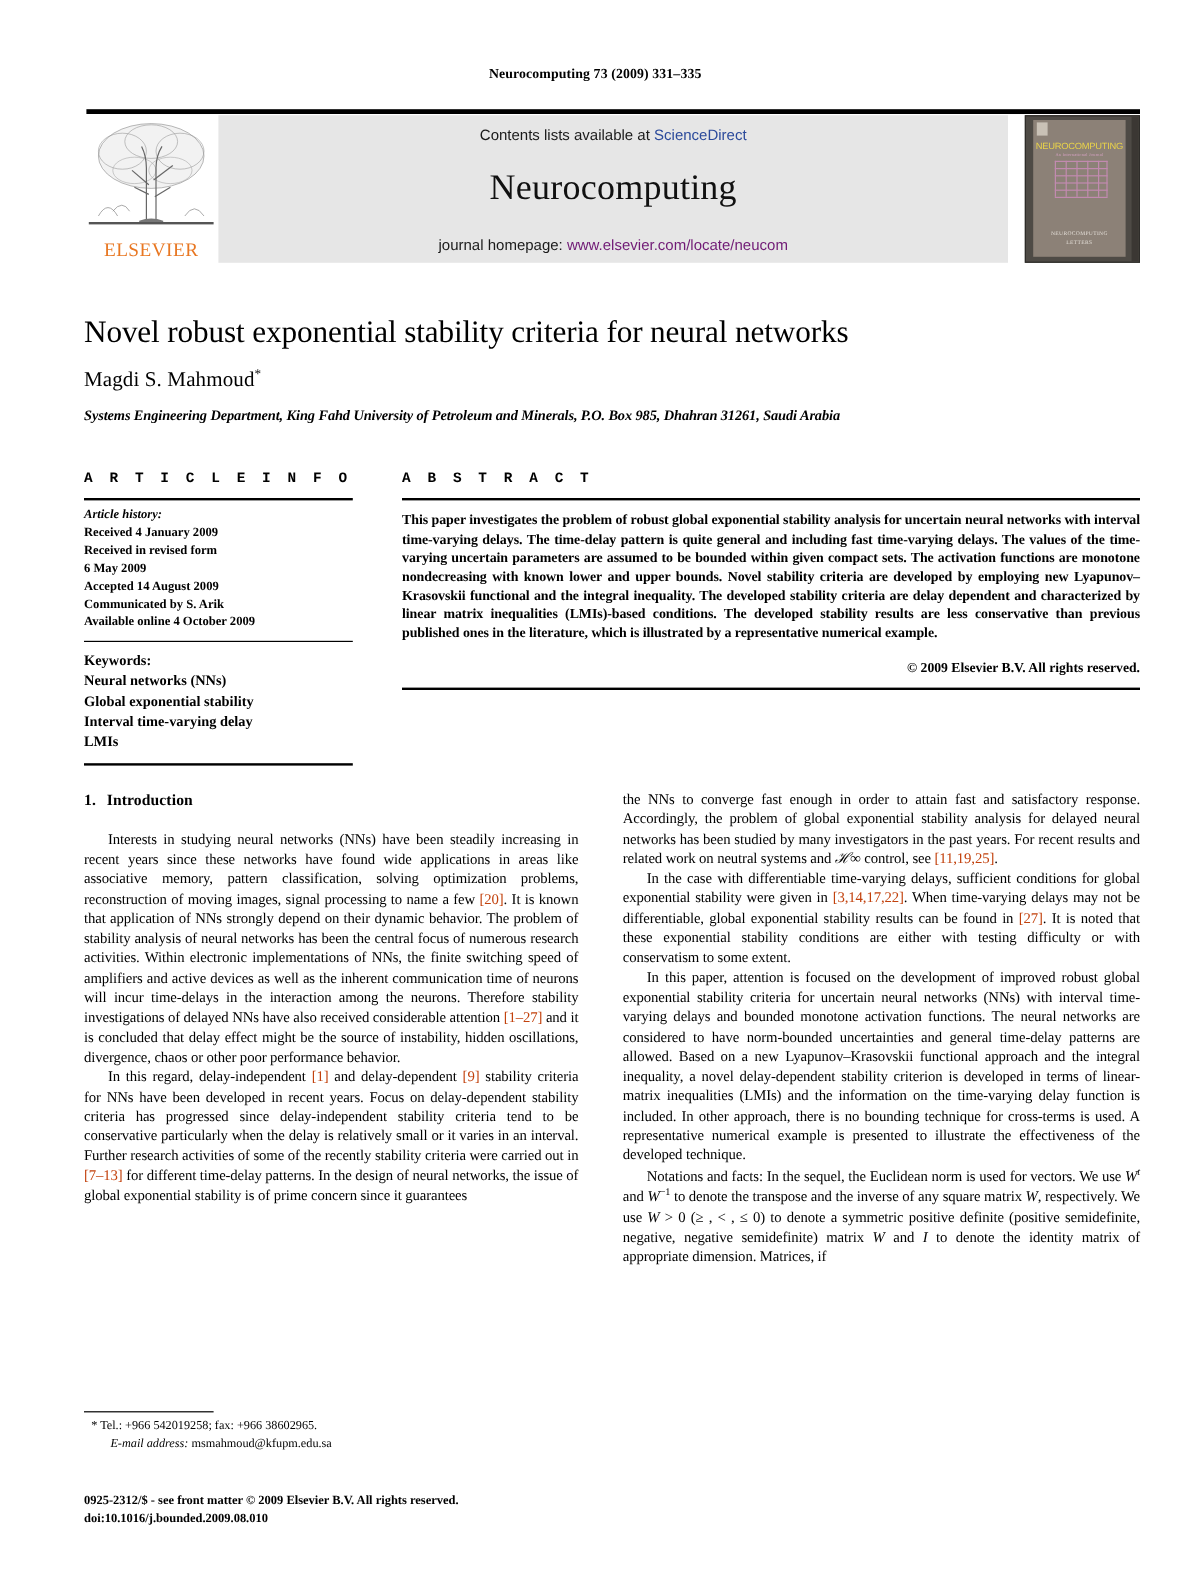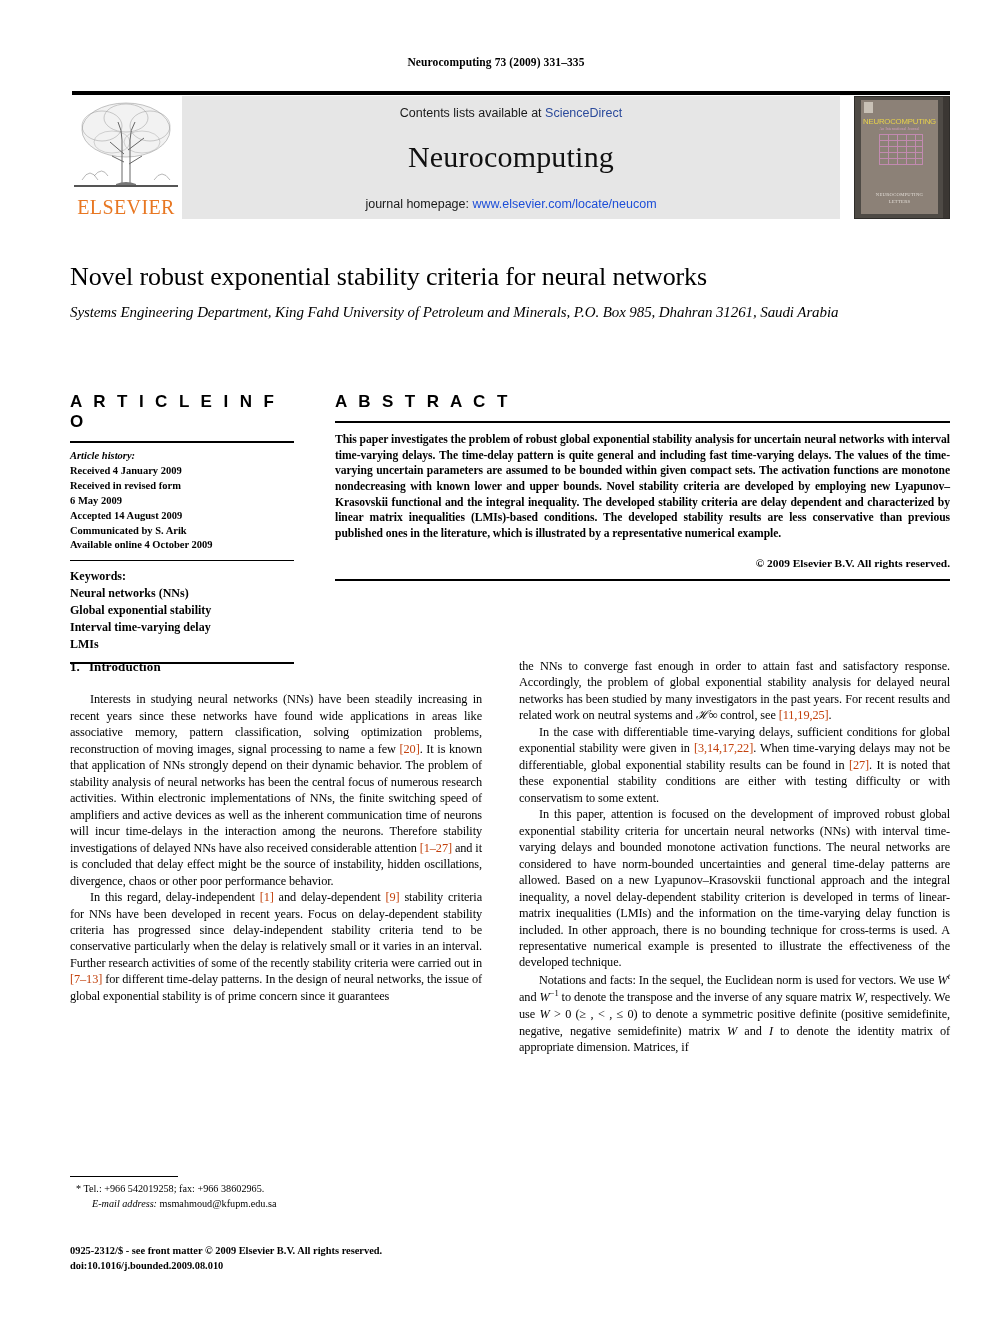--- a/index.html
+++ b/index.html
@@ -55,21 +55,21 @@
     background: #ffffff;
   }
   .tree-svg { display: block; }
   .elsevier-word {
     position: absolute;
     left: 0; bottom: 2px;
     width: 108px;
     text-align: center;
     color: #e87722;
     font-family: "Liberation Serif", serif;
-    font-size: 20px;
+    font-size: 16px;
     letter-spacing: 0.4px;
     line-height: 1;
   }
   .masthead-center {
     position: absolute;
     left: 110px; top: 5px;
     width: 658px;
     height: 123px;
     background: #e6e6e6;
   }
@@ -95,21 +95,21 @@
   }
   .homepage-line {
     position: absolute;
     left: 0; bottom: 8px;
     width: 658px;
     text-align: center;
     font-family: "Liberation Sans", sans-serif;
     font-size: 12.5px;
     color: #1a1a1a;
   }
-  .homepage-line .hp-url { color: #1d4ed8; }
+  .homepage-line .hp-url { color: #701a75; }
 
   .cover-thumb {
     position: absolute;
     left: 782px; top: 5px;
     width: 96px;
     height: 123px;
     background: #4e4a45;
     border: 1px solid #2e2c29;
     box-sizing: border-box;
     overflow: hidden;
@@ -193,34 +193,34 @@
   .authors {
     font-family: "Liberation Serif", serif;
     font-size: 17.5px;
     margin: 14px 0 0 0;
     letter-spacing: 0.1px;
   }
   .authors sup { font-size: 11px; vertical-align: super; }
   .affiliation {
     font-family: "Liberation Serif", serif;
     font-style: italic;
-    font-weight: normal;
-    font-size: 15px;
+    font-weight: bold;
+    font-size: 12px;
     margin: 12px 0 0 0;
     letter-spacing: -0.1px;
   }
 
   
   .info-col { position: absolute; left: 70px; top: 392px; width: 224px; }
   .abs-col  { position: absolute; left: 335px; top: 392px; width: 615px; }
 
   .sec-head {
-    font-family: Liberation Sans, sans-serif;
-    font-weight: bold;
-    font-size: 17px;
+    font-family: Liberation Mono, monospace;
+    font-weight: bold;
+    font-size: 12px;
     letter-spacing: 3.4px;
     margin: 0 0 9px 0;
   }
   .rule-thick { height: 2px; background: #000; width: 100%; }
   .rule-thin  { height: 1px; background: #000; width: 100%; }
 
   .info-body {
     font-family: "Liberation Serif", serif;
     font-weight: bold;
     font-size: 10.5px;
@@ -379,20 +379,23 @@
         </div>
         <div class="cover-foot1">NEUROCOMPUTING</div>
         <div class="cover-foot2">LETTERS</div>
       </div>
       <div class="cover-spine"></div>
     </div>
   </div>
 
   <div class="title-block">
     <h1 class="article-title">Novel robust exponential stability criteria for neural networks</h1>
+    <p class="authors">
+      <span>Magdi S. Mahmoud</span><sup>*</sup>
+    </p>
     <p class="affiliation">Systems Engineering Department, King Fahd University of Petroleum and Minerals, P.O. Box 985, Dhahran 31261, Saudi Arabia</p>
   </div>
 
   <div class="info-col">
     <div class="sec-head">A R T I C L E   I N F O</div>
     <div class="rule-thick"></div>
     <div class="info-body">
       <div class="it">Article history:</div>
       <div>Received 4 January 2009</div>
       <div>Received in revised form</div>

